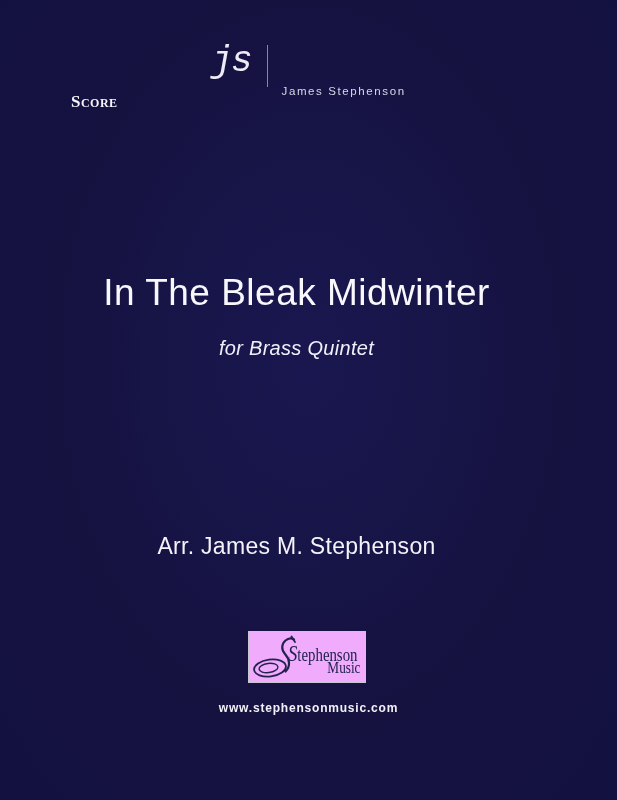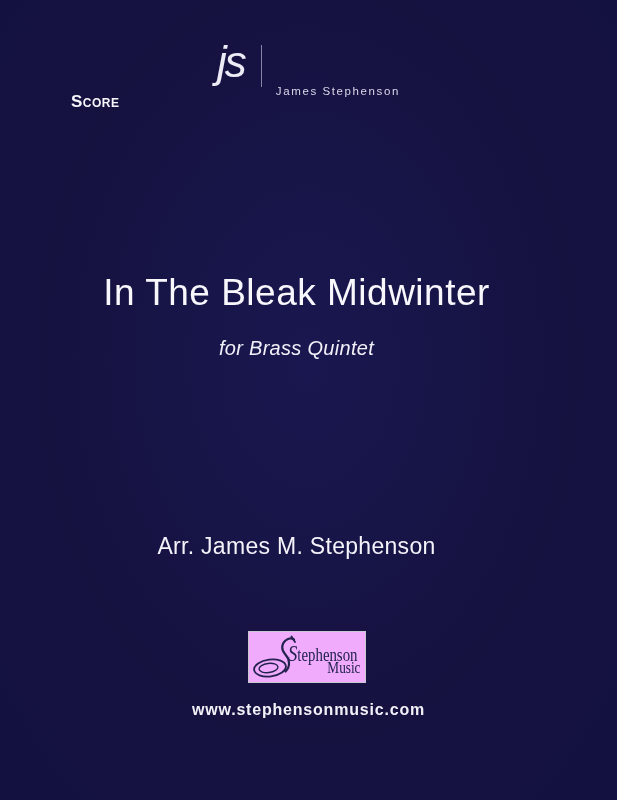--- a/index.html
+++ b/index.html
@@ -19,23 +19,23 @@
     position: absolute;
     top: 34px;
     left: 0;
     width: 617px;
     height: 64px;
     display: flex;
     align-items: center;
     justify-content: center;
   }
   .monogram {
-    font-family: Liberation Sans, sans-serif;
+    font-family: Liberation Mono, monospace;
     font-style: italic;
-    font-size: 44px;
+    font-size: 36px;
     font-weight: 400;
     color: #edebf6;
     line-height: 1;
     transform: translateY(-4px);
     letter-spacing: -2px;
   }
   .brand-divider {
     width: 1px;
     height: 42px;
     background: #8886a8;
@@ -47,21 +47,21 @@
     color: #d9d8ea;
     padding-top: 2px;
     margin-top: 48px;
   }
 
   
   .score-label {
     position: absolute;
     left: 71px;
     top: 92px;
-    font-family: Liberation Sans, sans-serif;
+    font-family: Liberation Serif, serif;
     font-weight: bold;
     font-variant: small-caps;
     font-size: 17px;
     letter-spacing: 0.5px;
     color: #f6f5fa;
   }
 
   
   .title-group {
     position: absolute;
@@ -131,21 +131,21 @@
     transform-origin: right top;
   }
 
   
   .website {
     position: absolute;
     left: 0;
     top: 701px;
     width: 617px;
     text-align: center;
-    font-size: 16px;
+    font-size: 12px;
     font-weight: bold;
     letter-spacing: 0.8px;
     color: #f2f1f8;
   }
 </style>
 </head>
 <body>
 
 <div class="header-brand">
   <span class="monogram">js</span>

